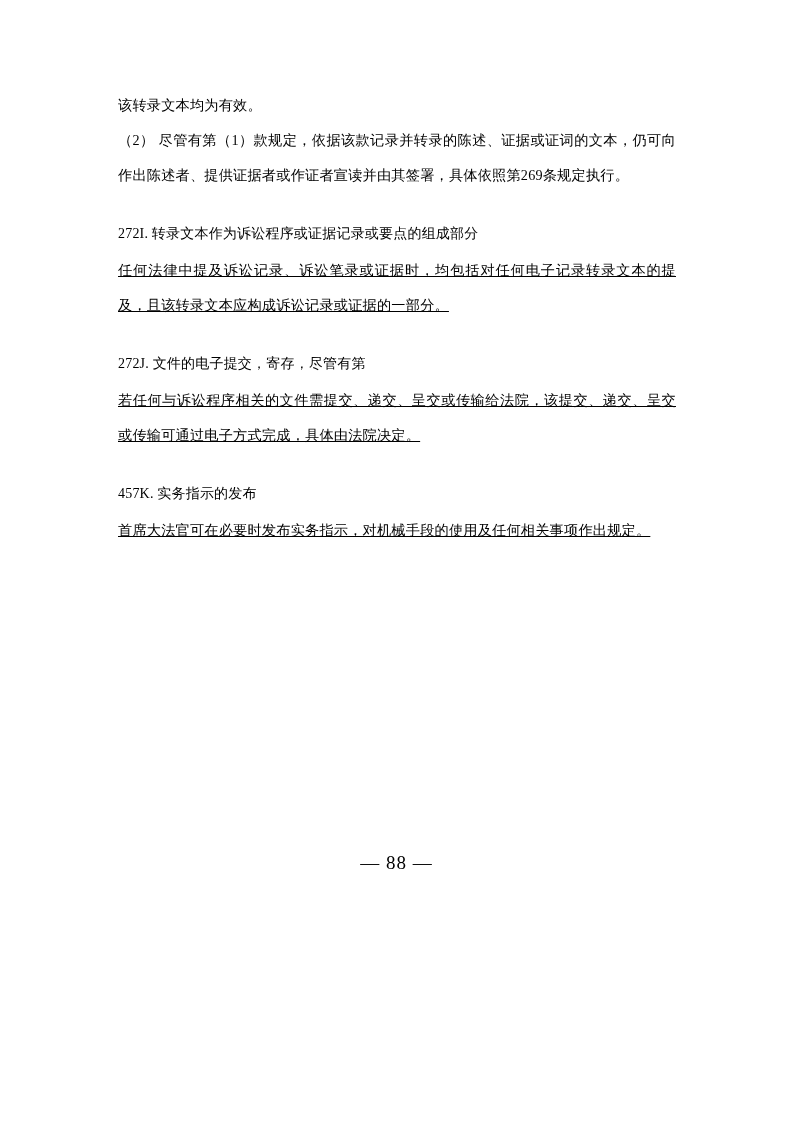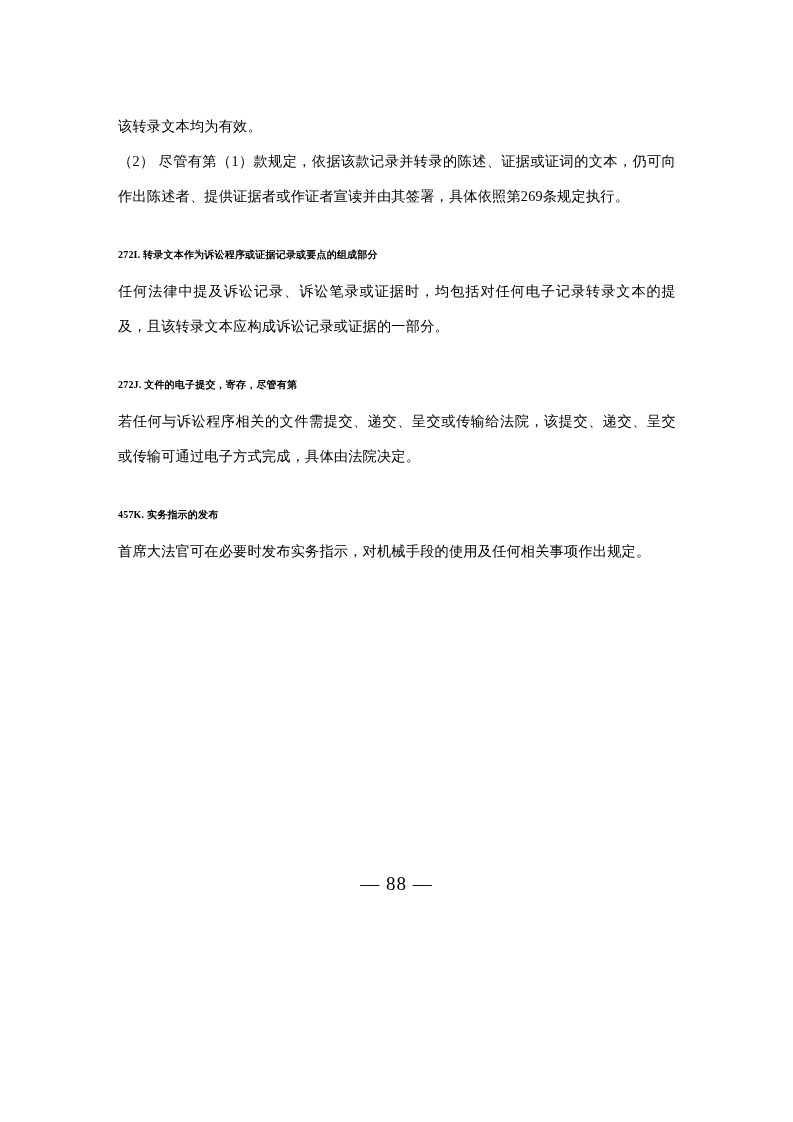--- a/index.html
+++ b/index.html
@@ -16,45 +16,45 @@
     overflow: hidden;
   }
   .page {
     position: absolute;
     left: 0;
     top: 0;
     width: 793px;
     height: 954px;
     box-sizing: border-box;
     padding: 88px 118px 60px 118px;
-    margin-top: 21px;
   }
   .content {
     width: 558px;
   }
   .para {
     font-size: 14.2px;
     line-height: 35px;
     text-align: justify;
     text-justify: inter-ideograph;
     margin: 0;
     letter-spacing: 0.2px;
   }
   .heading {
-    font-size: 10px;
-    font-weight: bold;
+    font-size: 14px;
+    font-weight: normal;
     line-height: 30px;
     margin: 0;
     letter-spacing: 0.2px;
   }
   .gap-before-heading {
     margin-top: 26px;
   }
   .gap-after-heading {
     margin-top: 4px;
+    text-decoration: underline;
   }
   .footer {
     position: absolute;
     left: 0;
     right: 0;
     bottom: 80px;
     text-align: center;
     font-size: 19px;
     letter-spacing: 1px;
     font-family: "Liberation Serif", "DejaVu Serif", serif;

